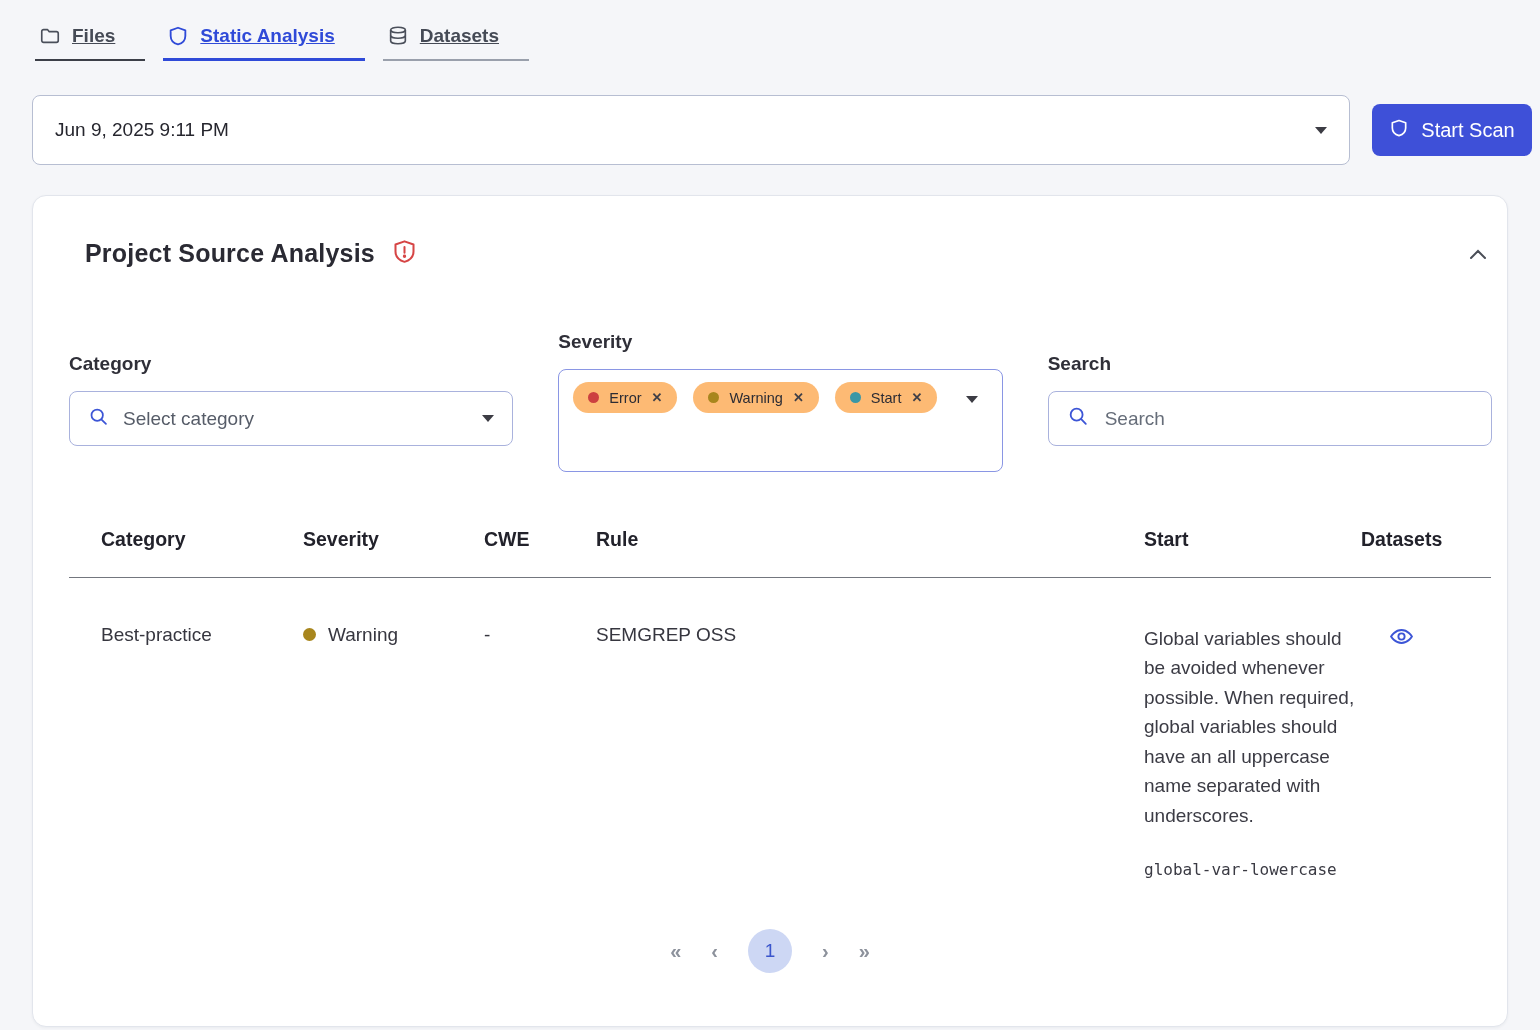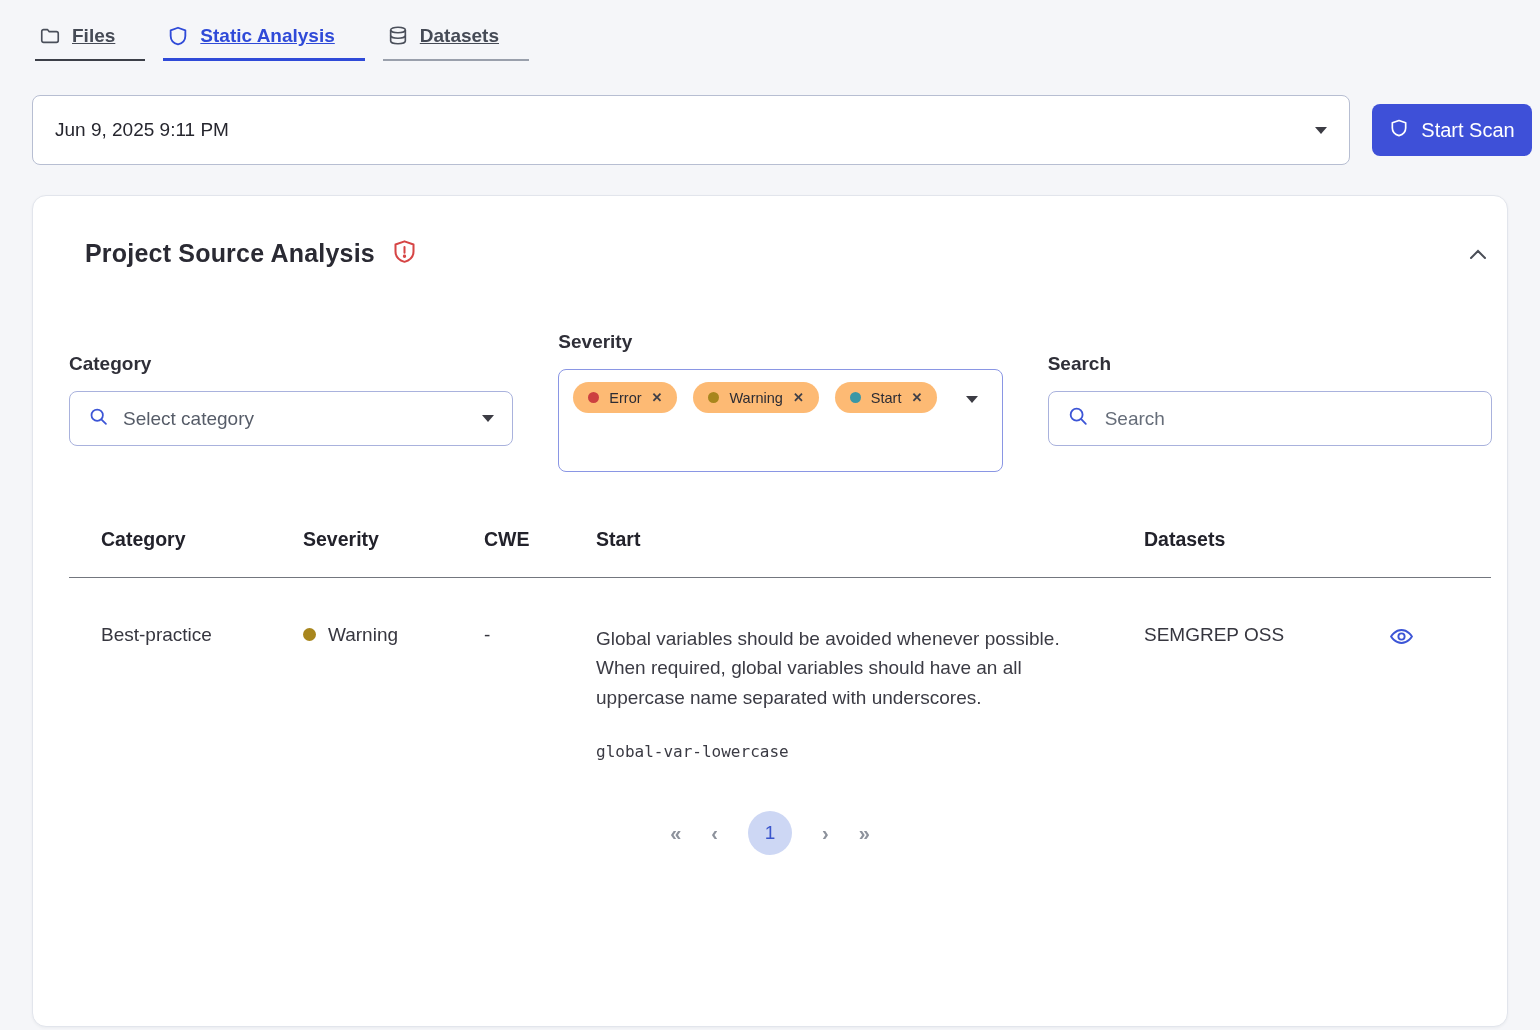--- a/index.html
+++ b/index.html
@@ -248,36 +248,37 @@
       </div>
     </div>
 
   </div>
 
   <div class="table">
     <div class="thead">
       <div>Category</div>
       <div>Severity</div>
       <div>CWE</div>
+      <div>Rule</div>
       <div>Start</div>
       <div>Datasets</div>
     </div>
 
     <div class="trow">
       <div>Best-practice</div>
       <div class="sev-cell">
         <span class="dot dot-warning"></span>
         <span>Warning</span>
       </div>
       <div>-</div>
+      <div>SEMGREP OSS</div>
       <div>
         <p class="rule-text">Global variables should be avoided whenever possible. When required, global variables should have an all uppercase name separated with underscores.</p>
         <div class="rule-id">global-var-lowercase</div>
       </div>
-      <div>SEMGREP OSS</div>
       <div class="loc-cell">
         <span class="eye-btn">
           <svg width="25" height="25" viewBox="0 0 24 24" fill="none" stroke="#3c55d6" stroke-width="1.8">
             <path d="M2 12s3.6-6.2 10-6.2S22 12 22 12s-3.6 6.2-10 6.2S2 12 2 12z"></path>
             <circle cx="12" cy="12" r="3"></circle>
           </svg>
         </span>
       </div>
     </div>
   </div>

